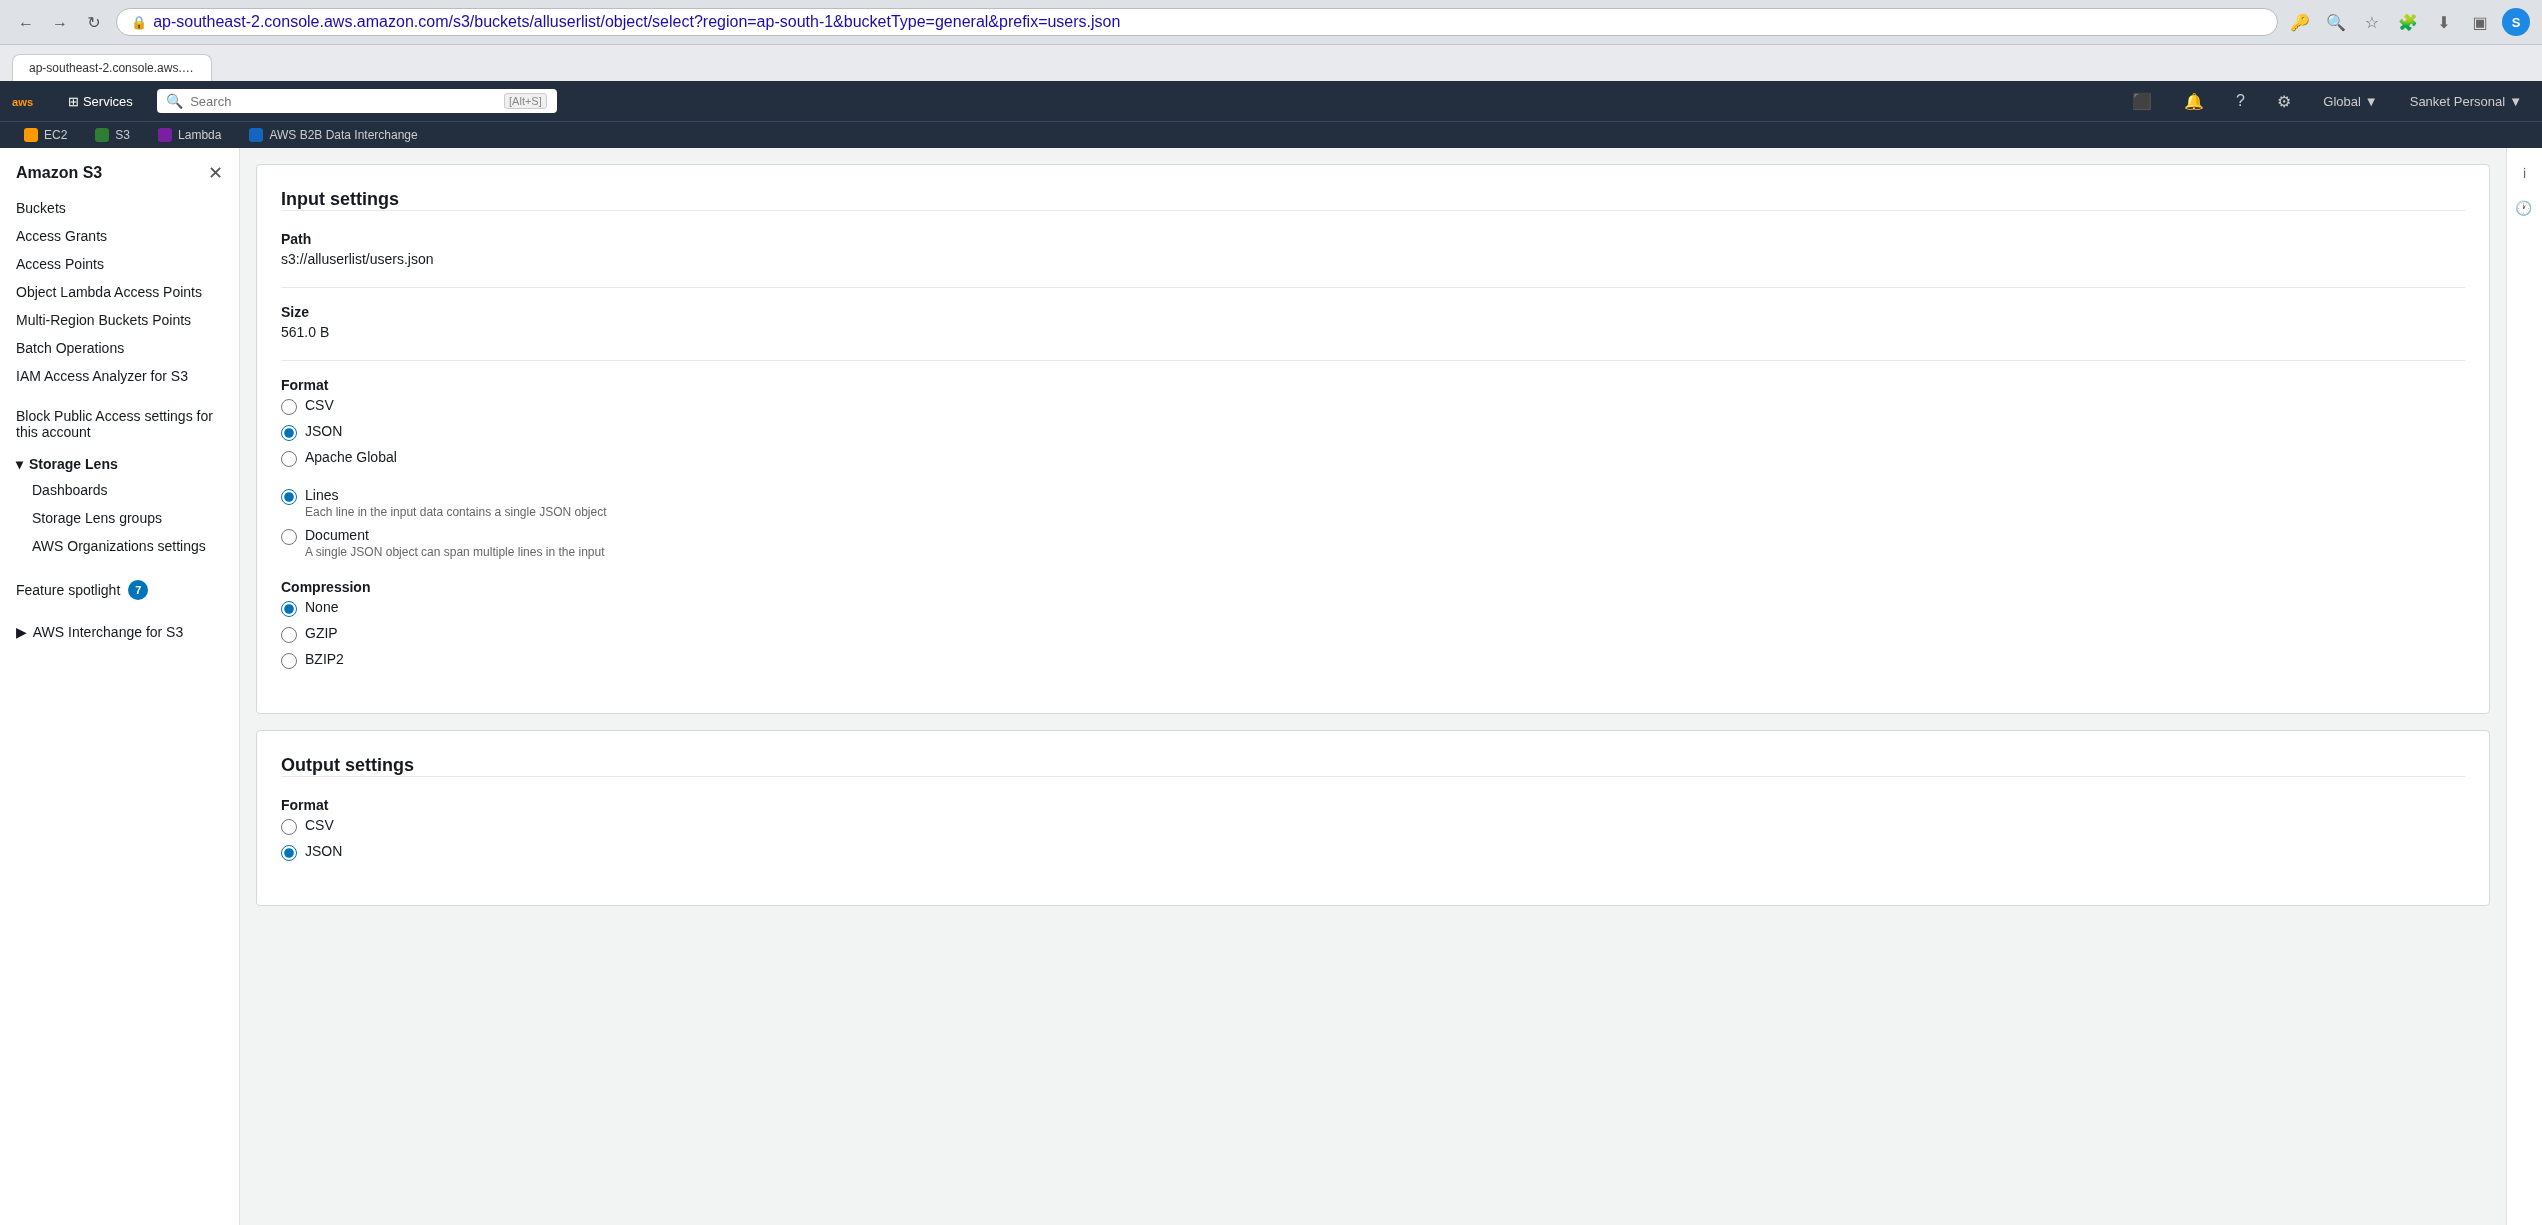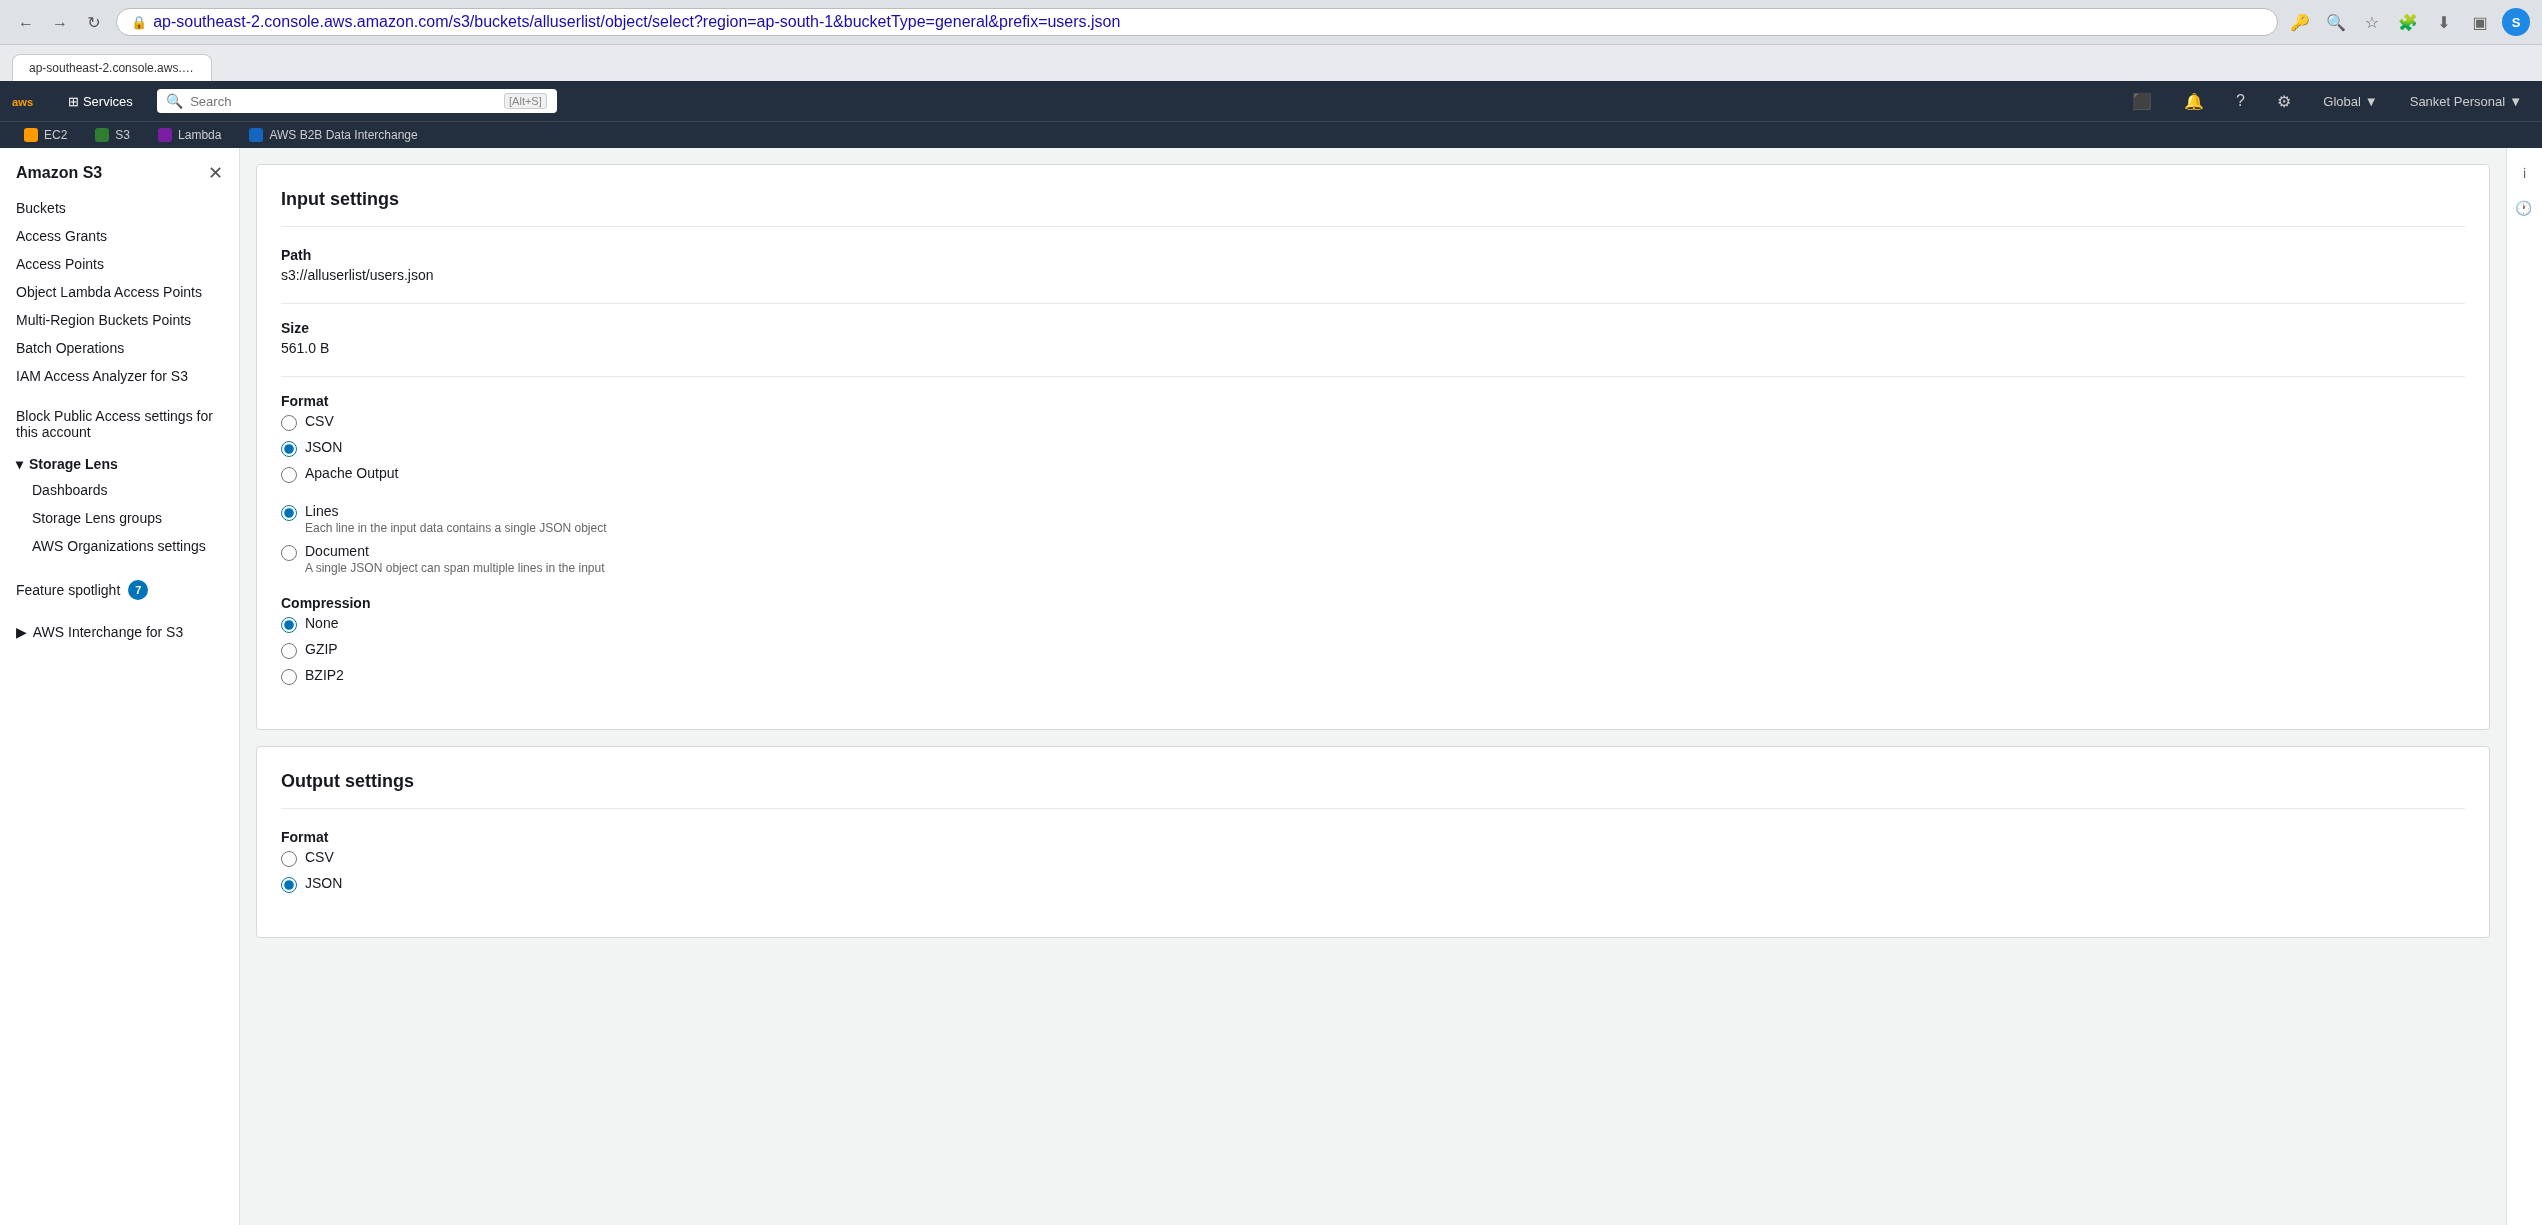--- a/index.html
+++ b/index.html
@@ -188,21 +188,21 @@
     
     .settings-card {
       background: white;
       border: 1px solid #d5d9d9;
       border-radius: 4px;
       margin: 16px;
       padding: 24px;
     }
     .settings-card-title {
       font-size: 18px; font-weight: 600; color: #16191f;
-      margin-bottom: 20px; padding-bottom: 16px;
+      margin-bottom: 20px; 
       border-bottom: 1px solid #e8e8e8;
     }
 
     
     .field-group { margin-bottom: 20px; }
     .field-label { font-size: 14px; font-weight: 600; color: #16191f; margin-bottom: 4px; }
     .field-value { font-size: 14px; color: #16191f; }
 
     
     .radio-group { display: flex; flex-direction: column; gap: 8px; margin-top: 4px; }
@@ -382,21 +382,21 @@
           <label class="radio-option">
             <input type="radio" name="format" style="">
             <span class="radio-label">CSV</span>
           </label>
           <label class="radio-option">
             <input type="radio" name="format" checked="" style="">
             <span class="radio-label">JSON</span>
           </label>
           <label class="radio-option">
             <input type="radio" name="format" style="">
-            <span class="radio-label">Apache Output</span>
+            <span class="radio-label">Apache Global</span>
           </label>
         </div>
       </div>
 
       <div class="field-group">
         <div class="radio-group">
           <label class="radio-option">
             <input type="radio" name="json_content" checked="" style="">
             <div>
               <div class="radio-label">Lines</div>

